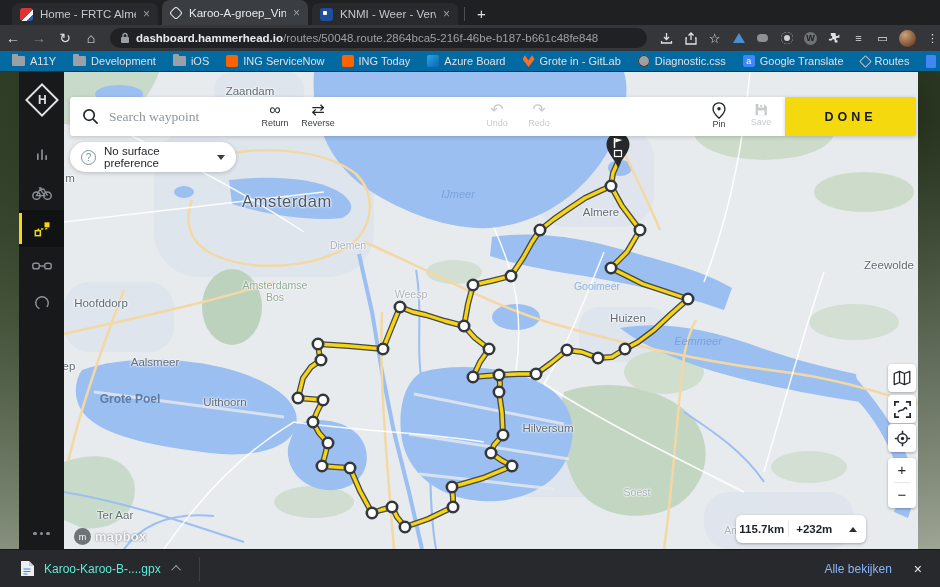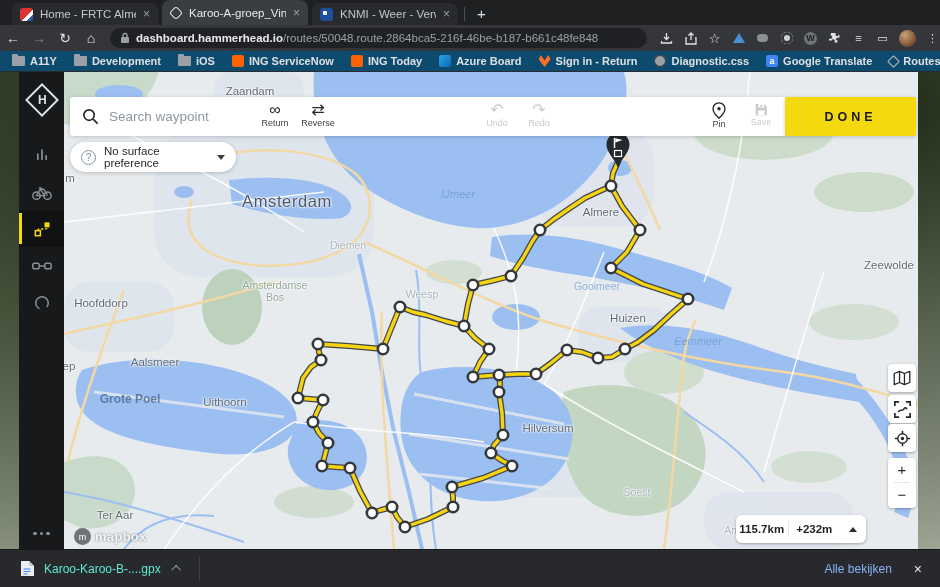--- a/index.html
+++ b/index.html
@@ -29,21 +29,21 @@
   .urltext .domain { color:#e8eaed; font-weight:bold; }
   .urltext .path { color:#9aa0a6; }
   .nav-right { display:flex; align-items:center; gap:9px; margin-left:12px; }
   .exticon { width:15px; height:15px; display:flex; align-items:center; justify-content:center; font-size:11px; color:#dfe1e4; cursor:pointer; }
   .tri-blue { width:0; height:0; border-left:6px solid transparent; border-right:6px solid transparent; border-bottom:10px solid #4a8fd4; }
   .dot-gray { width:11px; height:8px; background:#8d9196; border-radius:4px; }
   .gear { width:12px; height:12px; border-radius:50%; background:#cfd2d5; box-shadow:inset 0 0 0 3px #35363a, inset 0 0 0 5px #cfd2d5; }
   .wmark { width:13px; height:13px; border-radius:50%; background:#6e7377; color:#202124; font-size:9px; font-weight:bold; text-align:center; line-height:13px; }
   .avatar { width:17px; height:17px; border-radius:50%; background:radial-gradient(circle at 35% 30%,#caa27a,#7a4f33 70%,#4b2f1e); }
 
-  .bookmarksbar { position:absolute; left:0; top:51px; width:940px; height:21px; background:#0c4a6e; display:flex; align-items:center; padding:0 12px; gap:17px; border-bottom:1px solid #2a2b2e;font-weight:bold; }
+  .bookmarksbar { position:absolute; left:0; top:51px; width:940px; height:21px; background:#0369a1; display:flex; align-items:center; padding:0 12px; gap:17px; border-bottom:1px solid #2a2b2e; }
   .bm { display:flex; align-items:center; gap:5px; color:#dde0e3; font-size:11px; white-space:nowrap; cursor:pointer; }
   .bmicon { width:12px; height:12px; border-radius:2px; flex:none; }
   .bi-ing { background:#ff6200; }
   .bi-azure { background:linear-gradient(135deg,#2aa6e0,#0b64b4); border-radius:2px; }
   .bi-gitlab { background:#fc6d26; clip-path:polygon(50% 100%,0 35%,20% 0,50% 45%,80% 0,100% 35%); }
   .bi-globe { background:#9aa0a6; border-radius:50%; box-shadow:inset 0 0 0 1px #35363a; }
   .bi-gt { background:#4285f4; }
   .bi-gt::after { content:"a"; color:#fff; font-size:9px; display:block; text-align:center; line-height:12px; }
   .bi-hh { background:transparent; border:1.5px solid #b9bdc1; transform:rotate(45deg); width:9px; height:9px; border-radius:1px; }
   .bi-docs { background:#4285f4; width:10px; height:13px; border-radius:2px; box-shadow:inset 0 -2px 0 #4285f4, inset 0 3px 0 #4285f4, inset 2px 0 0 #4285f4, inset -2px 0 0 #4285f4; }
@@ -86,21 +86,21 @@
   .wpt { fill:#ffffff; stroke:#33383c; stroke-width:2.6; }
 
   .startmarker { position:absolute; width:26px; height:38px; transform:translate(-50%,-100%); }
 
   .apptoolbar { position:absolute; left:6px; top:25px; width:715px; height:39px; background:#fff; border-radius:3px 0 0 3px; box-shadow:0 1px 4px rgba(0,0,0,.18); }
   .tb-el { position:absolute; transform:translateX(-50%); display:flex; flex-direction:column; align-items:center; cursor:pointer; }
   .tb-glyph { font-size:16px; line-height:17px; color:#24282b; }
   .tb-label { font-size:9px; color:#3a3f43; margin-top:0px; }
   .tb-el.disabled .tb-glyph, .tb-el.disabled .tb-label { color:#c7cbce; }
   .searchbox { position:absolute; left:12px; top:0; height:39px; display:flex; align-items:center; gap:10px; }
-  .searchbox input { border:none; outline:none; font-size:13.5px; color:#4d7c0f; width:130px; font-family:Liberation Sans, sans-serif; background:transparent; }
+  .searchbox input { border:none; outline:none; font-size:13.5px; color:#4d7c0f; width:130px; font-family:Liberation Serif, serif; background:transparent; }
   .searchbox input::placeholder { color:#8f969c; }
   .donebtn { position:absolute; left:721px; top:25px; width:131px; height:39px; background:#f5d90f; border:none; border-radius:2px; font-family:inherit; font-size:12.5px; font-weight:bold; letter-spacing:4px; color:#17191b; cursor:pointer; box-shadow:0 1px 4px rgba(0,0,0,.18); }
 
   .surfacepill { position:absolute; left:6px; top:70px; width:166px; height:30px; background:#fff; border-radius:16px; box-shadow:0 1px 4px rgba(0,0,0,.2); display:flex; align-items:center; padding:0 11px; gap:8px; cursor:pointer; }
   .qmark { width:15px; height:15px; border:1.5px solid #7d92a8; border-radius:50%; color:#7d92a8; font-size:10px; display:flex; align-items:center; justify-content:center; flex:none; }
   .surfacelabel { font-size:11.5px; color:#24282c; flex:1; }
   .caret-down { width:0; height:0; border-left:4px solid transparent; border-right:4px solid transparent; border-top:5px solid #3a3f43; }
 
   .mapctl { position:absolute; left:824px; width:28px; background:#fff; border-radius:4px; box-shadow:0 1px 3px rgba(0,0,0,.3); display:flex; align-items:center; justify-content:center; cursor:pointer; }
   .mapctl.sq { height:28px; }
@@ -222,21 +222,21 @@
     <span class="bm">
         <span class="bmicon bi-ing"></span>
         <span>ING Today</span>
       </span>
     <span class="bm">
         <span class="bmicon bi-azure"></span>
         <span>Azure Board</span>
       </span>
     <span class="bm">
         <span class="bmicon bi-gitlab"></span>
-        <span>Sign in - Return</span>
+        <span>Grote in - GitLab</span>
       </span>
     <span class="bm">
         <span class="bmicon bi-globe"></span>
         <span>Diagnostic.css</span>
       </span>
     <span class="bm">
         <span class="bmicon bi-gt"></span>
         <span>Google Translate</span>
       </span>
     <span class="bm">
@@ -418,21 +418,21 @@
               <circle cx="336" cy="235" r="5.2" class="wpt"></circle>
             </g>
         </svg>
         
         <div style="position:absolute;left:0;top:0;width:854px;height:477px;">
             <span class="mlbl town" style="left: 186px; top: 19px;">Zaandam</span>
             <span class="mlbl city" style="left: 223px; top: 129px;">Amsterdam</span>
             <span class="mlbl water" style="left: 394px; top: 122px;">IJmeer</span>
             <span class="mlbl town" style="left: 537px; top: 140px;">Almere</span>
             <span class="mlbl faint" style="left: 284px; top: 173px;">Diemen</span>
-            <span class="mlbl faint" style="left: 358px; top: 222px;">Weesp</span>
+            <span class="mlbl faint" style="left: 347px; top: 222px;">Weesp</span>
             <span class="mlbl waterfaint" style="left: 533px; top: 214px;">Gooimeer</span>
             <span class="mlbl town" style="left: 825px; top: 193px;">Zeewolde</span>
             <span class="mlbl town" style="left: 564px; top: 246px;">Huizen</span>
             <span class="mlbl water" style="left: 634px; top: 269px;">Eemmeer</span>
             <span class="mlbl faintgreen" style="left: 168px; top: 219px; margin-left: 43px;">Amsterdamse
 Bos</span>
             <span class="mlbl town" style="left: 37px; top: 231px;">Hoofddorp</span>
             <span class="mlbl town" style="left: 91px; top: 290px;">Aalsmeer</span>
             <span class="mlbl waterbold" style="left: 66px; top: 327px;">Grote Poel</span>
             <span class="mlbl town" style="left: 161px; top: 330px;">Uithoorn</span>

